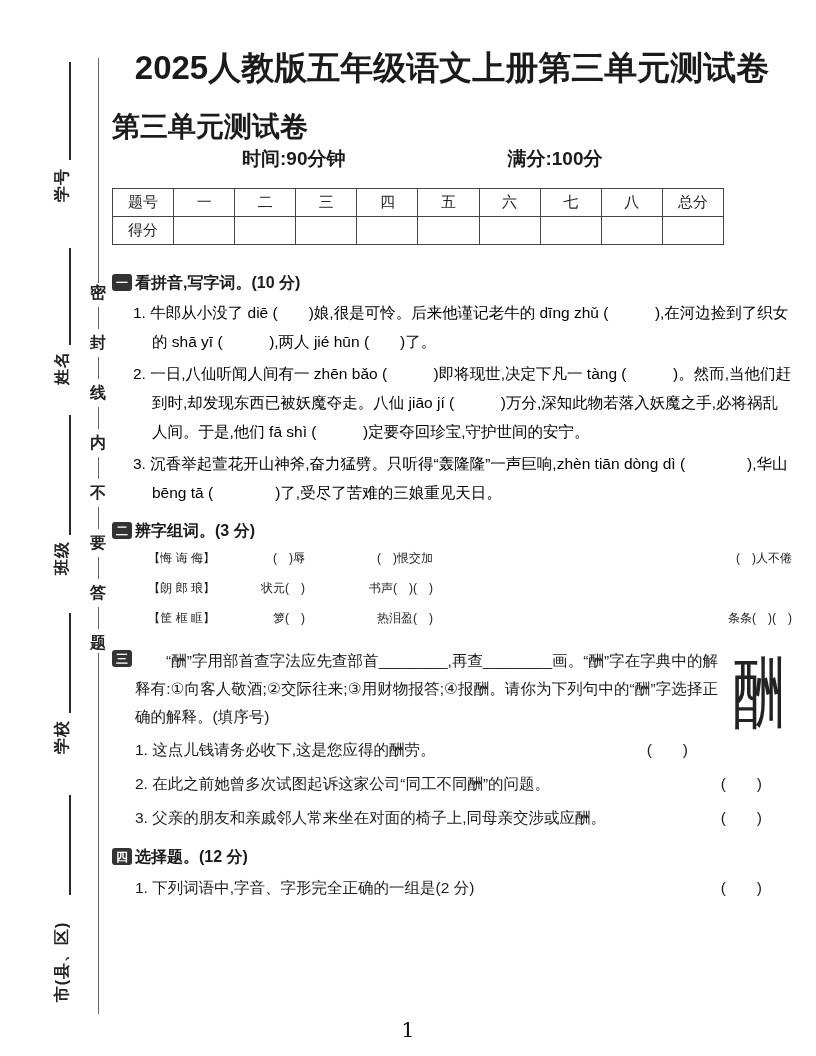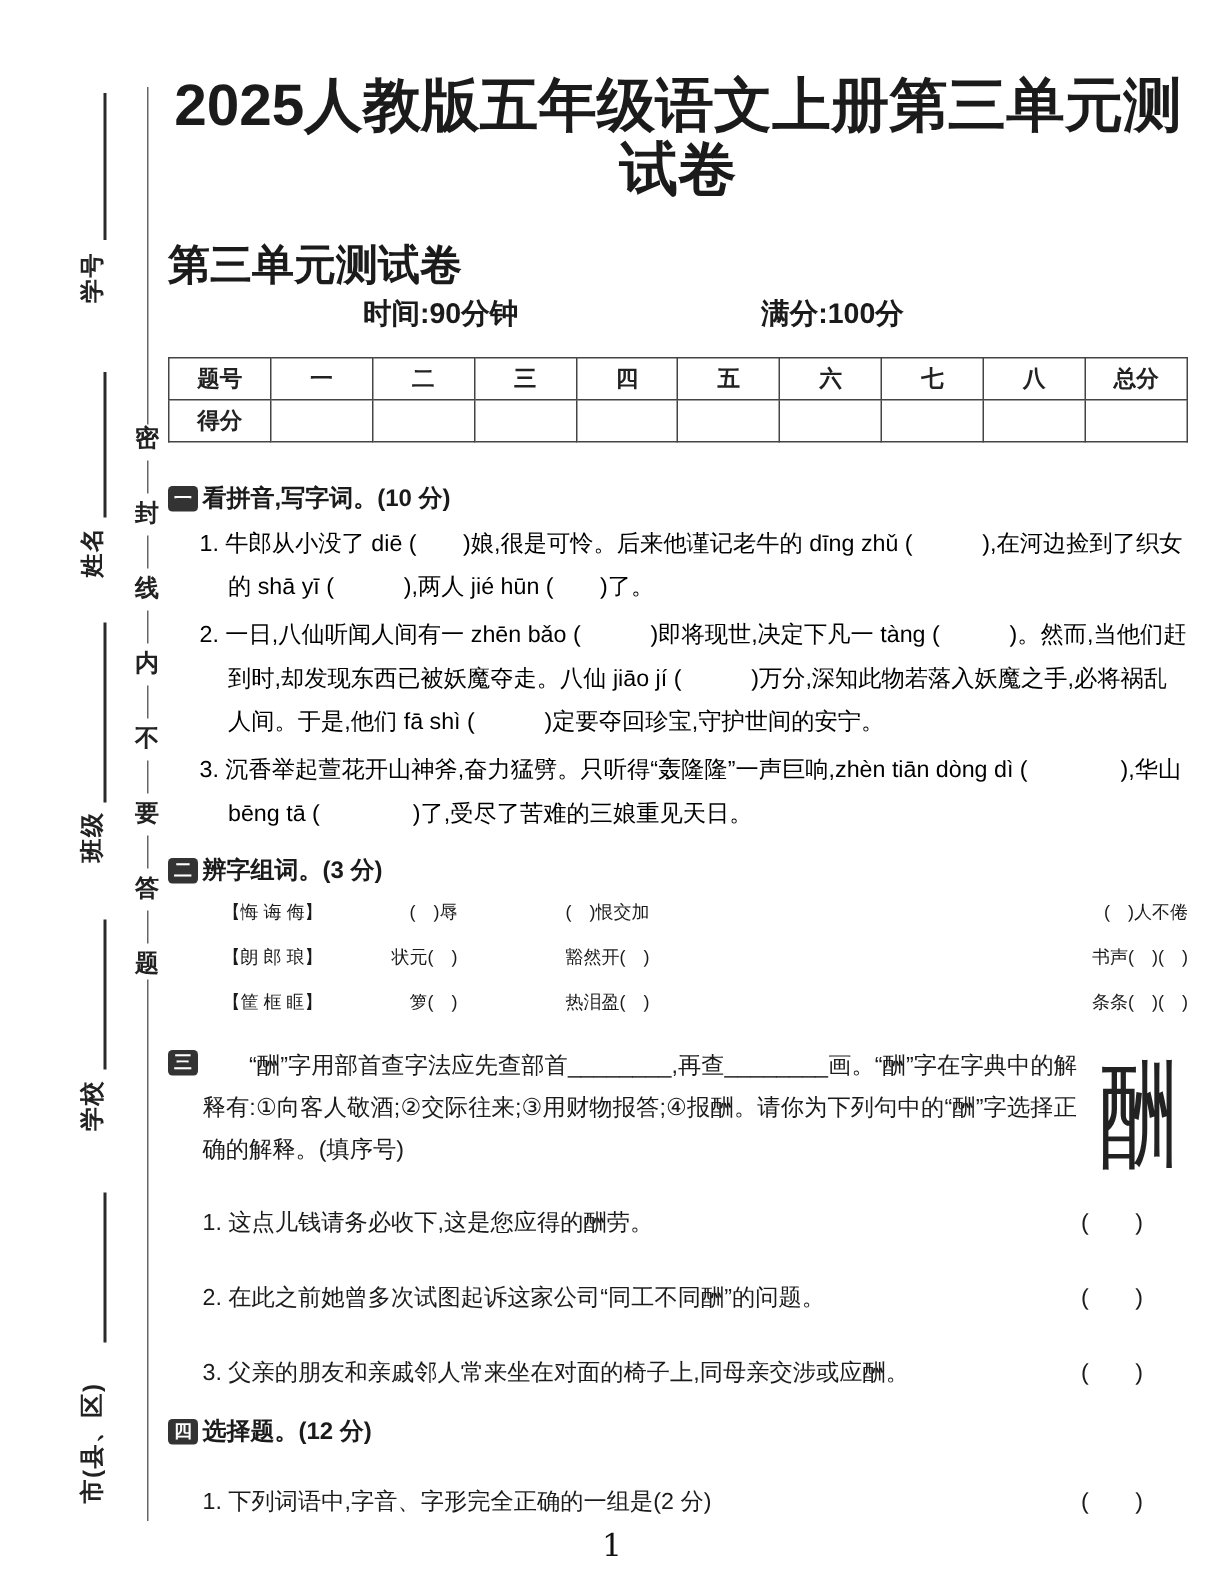--- a/index.html
+++ b/index.html
@@ -17,26 +17,26 @@
   }
   .sealcol{
     position:absolute;left:89px;top:58px;height:956px;width:18px;
     display:flex;flex-direction:column;align-items:center;
   }
   .sealcol .long{width:1px;background:#666;}
   .sealcol .dash{width:1px;height:22px;background:#666;margin:4px 0;}
   .sealcol .ch{font-size:16px;font-weight:bold;color:#222;line-height:1;padding:2px 0;}
   
   .content{position:absolute;left:112px;top:0;width:680px;}
-  .title{margin:50px 0 0 0;text-align:center;font-size:39px;font-weight:bold;letter-spacing:0px;line-height:1.1;}
+  .title{margin:50px 0 0 0;text-align:center;font-size:33px;font-weight:bold;letter-spacing:0px;line-height:1.1;}
   .subtitle{margin:22px 0 0 0;text-align:left;font-size:28px;font-weight:bold;}
   .meta{font-size:19px;font-weight:bold;display:flex;}
   .meta .t1{margin-left:130px;}
   .meta .t2{margin-left:162px;}
-  table.score{border-collapse:collapse;width:680px;margin-top:16px;table-layout:fixed;font-weight:bold;}
+  table.score{border-collapse:collapse;width:612px;margin-top:16px;table-layout:fixed;}
   table.score td{
     border:1px solid #444;height:27px;text-align:center;
     font-size:15px;color:#222;padding:0;
   }
   
   .sec-header{margin-top:0;position:relative;padding-left:23px;font-weight:bold;font-size:16px;line-height:24px;}
   .badge{
     position:absolute;left:0;top:3px;width:20px;height:17px;border-radius:3px;
     background:#333;color:#fff;font-size:12px;font-weight:bold;
     display:flex;align-items:center;justify-content:center;
@@ -53,21 +53,21 @@
   .para .fi{display:inline-block;width:2em;}
   .seal{
     float:right;width:62px;height:84px;margin:4px 2px 2px 10px;
     display:flex;align-items:center;justify-content:center;
   }
   .seal span{
     font-family:"DejaVu Serif","Liberation Serif",serif;
     font-size:54px;color:#222;transform:scale(0.95,1.45);display:inline-block;
   }
   .qrow{display:flex;justify-content:space-between;padding-left:23px;padding-right:30px;
-        font-size:15.5px;line-height:30px;margin-top:20px;}
+        font-size:15.5px;line-height:30px;margin-top:4px;}
   .s4{margin-top:12px;}
   .pageno{position:absolute;left:0;width:816px;bottom:14px;text-align:center;
           font-family:"DejaVu Serif","Liberation Serif",serif;font-size:21px;color:#111;}
 </style>
 </head>
 <body>
 
 <div>
   <div class="field-line" style="top:62px;height:98px;"></div>
   <div class="field-label" style="top:185px;">学号</div>
@@ -157,21 +157,20 @@
     </div>
     <div class="s2row">
       <span>【悔 诲 侮】</span>
       <span>(　)辱</span>
       <span>(　)恨交加</span>
       <span>(　)人不倦</span>
     </div>
     <div class="s2row">
       <span>【朗 郎 琅】</span>
       <span>状元(　)</span>
-      <span>豁然开(　)</span>
       <span>书声(　)(　)</span>
     </div>
     <div class="s2row">
       <span>【筐 框 眶】</span>
       <span>箩(　)</span>
       <span>热泪盈(　)</span>
       <span>条条(　)(　)</span>
     </div>
   </div>
 

